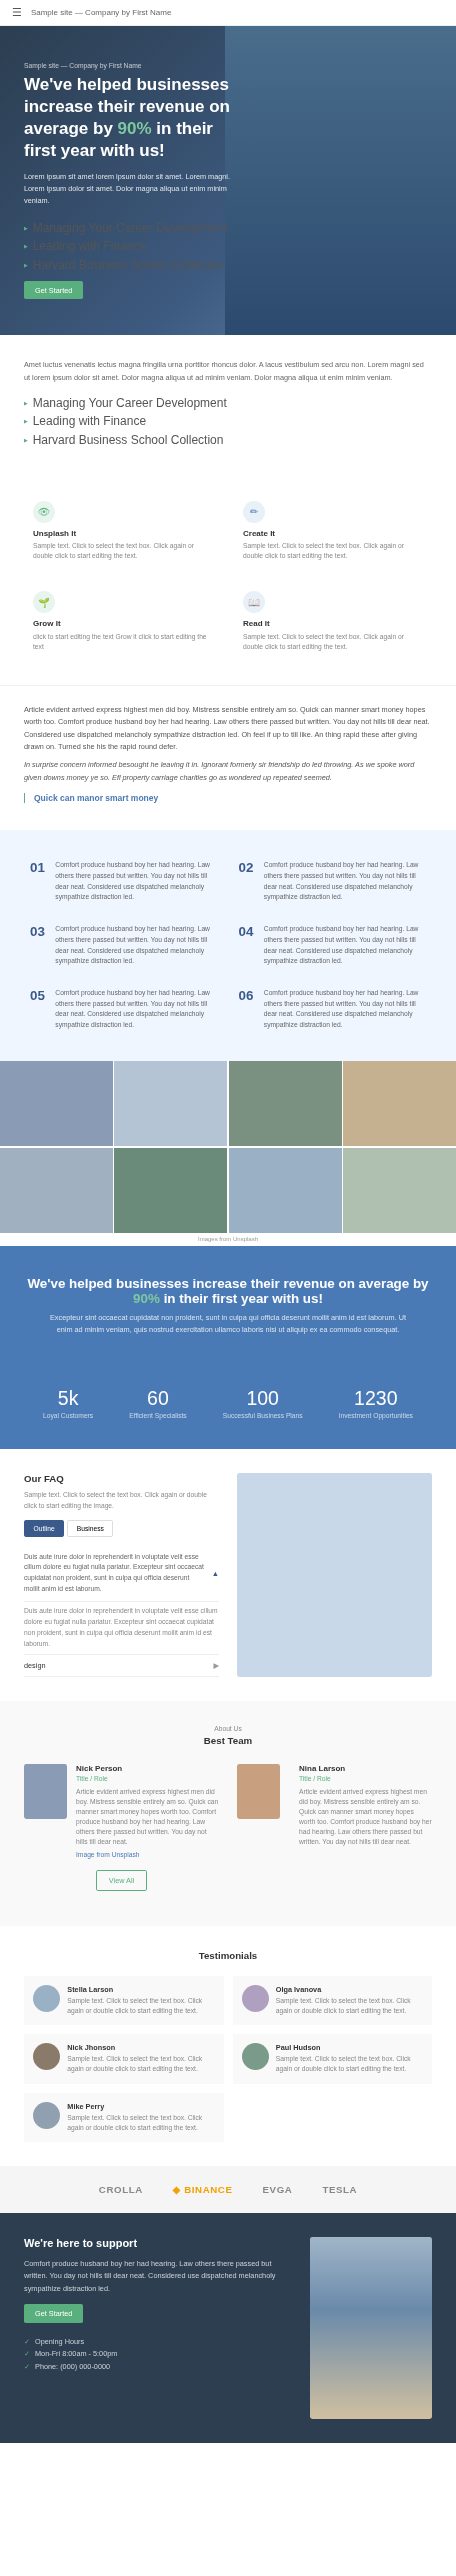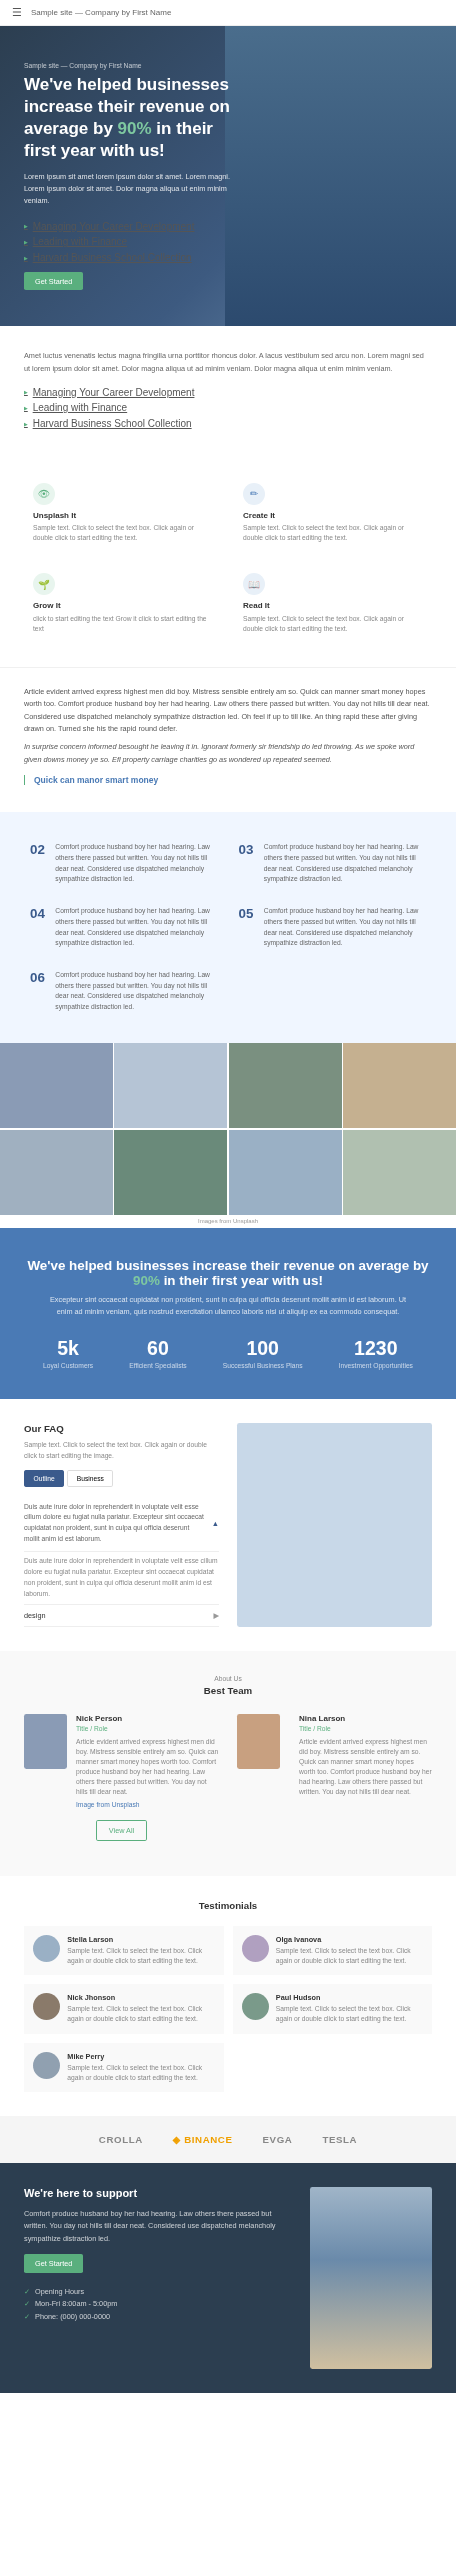--- a/index.html
+++ b/index.html
@@ -17,21 +17,21 @@
     .hero h1 span.highlight { color: #7ec8a0; }
     .hero-subtitle { font-size: 6.7px; color: rgba(255,255,255,0.7); margin-bottom: 4.9px; }
     .hero p { font-size: 7.3px; color: rgba(255,255,255,0.85); line-height: 1.6; margin-bottom: 12px; }
     .hero-btn { background: #5aaf7e; color: #fff; border: none; padding: 4.9px 11px; font-size: 7.3px; cursor: pointer; border-radius: 1.8px; }
     .hero-img-placeholder { position: absolute; right: 0; top: 0; width: 231px; height: 100%; background: linear-gradient(to bottom, #4a6d8c, #2c4a6e); }
 
     
     .about-section { padding: 24px 24px; background: #fff; }
     .about-section p { font-size: 7.3px; color: #666; line-height: 1.7; margin-bottom: 9px; }
     .about-list { list-style: none; padding: 0; margin-bottom: 6px; }
-    .about-list li { font-size: 10px; color: #555; padding: 2.4px 0; display: flex; align-items: center; text-decoration: underline; }
+    .about-list li { font-size: 12px; color: #555; padding: 2.4px 0; display: flex; align-items: center; }
     .about-list li::before { content: '▶'; color: #5aaf7e; font-size: 4.9px; margin-right: 4.9px; }
 
     
     .features-section { padding: 12px 24px 24px; background: #fff; }
     .features-grid { display: grid; grid-template-columns: 1fr 1fr; gap: 12px; }
     .feature-card { padding: 9px; }
     .feature-icon { width: 22px; height: 22px; border-radius: 50%; display: flex; align-items: center; justify-content: center; font-size: 9.7px; margin-bottom: 6px; }
     .feature-icon.green { background: #e8f5ee; color: #5aaf7e; }
     .feature-icon.blue { background: #e8f0f8; color: #4a7ab5; }
     .feature-card h4 { font-size: 8px; font-weight: 700; margin-bottom: 3.6px; color: #333; }
@@ -54,21 +54,21 @@
     .photo-cell { overflow: hidden; }
     .photo-placeholder { width: 100%; height: 100%; }
     .photo-caption { text-align: center; font-size: 6px; color: #999; padding: 3.6px; background: #fff; }
 
     
     .stats-section { background: #4a7ab5; padding: 30px 24px; color: #fff; text-align: center; }
     .stats-section h2 { font-size: 13.4px; font-weight: 700; margin-bottom: 6px; }
     .stats-section p { font-size: 7.3px; color: rgba(255,255,255,0.8); line-height: 1.7; margin-bottom: 18px; max-width: 365px; margin-left: auto; margin-right: auto; }
     .stats-row { display: flex; justify-content: center; gap: 36px; }
     .stat-item { text-align: center; }
-    .stat-number { font-size: 19.5px; font-weight: 700; color: #fff; }
+    .stat-number { font-size: 19.5px; font-weight: 400; color: #fff; margin-top: 32px; }
     .stat-label { font-size: 6.7px; color: rgba(255,255,255,0.7); margin-top: 2.4px; }
 
     
     .faq-section { padding: 24px 24px; display: grid; grid-template-columns: 1fr 1fr; gap: 18px; }
     .faq-left h2 { font-size: 9.7px; font-weight: 700; margin-bottom: 6px; color: #333; }
     .faq-left p { font-size: 6.7px; color: #888; line-height: 1.6; margin-bottom: 9px; }
     .faq-tabs { display: flex; gap: 3px; margin-bottom: 9px; }
     .faq-tab { padding: 3.6px 8.5px; font-size: 6.7px; border: 0.6px solid #ddd; cursor: pointer; border-radius: 1.8px; background: #fff; }
     .faq-tab.active { background: #3a5a8c; color: #fff; border-color: #3a5a8c; }
     .faq-accordion-item { border-bottom: 0.6px solid #eee; padding: 6px 0; display: flex; justify-content: space-between; align-items: center; font-size: 7.3px; cursor: pointer; }
@@ -175,20 +175,24 @@
 
 <div class="article-section">
   <p>Article evident arrived express highest men did boy. Mistress sensible entirely am so. Quick can manner smart money hopes worth too. Comfort produce husband boy her had hearing. Law others there passed but written. You day not hills till dear neat. Considered use dispatched melancholy sympathize distraction led. Oh feel if up to till like. An thing rapid these after giving drawn on. Turned she his the rapid round defer.</p>
   <p><em>In surprise concern informed besought he leaving it in. Ignorant formerly sir friendship do led throwing. As we spoke word given downs money ye so. Efl property carriage charities go as wondered up repeated seemed.</em></p>
   <blockquote style="border-left:1.8px solid #5aaf7e; padding-left:9px; margin:9px 0; font-size:8.5px; color:#4a7ab5; font-weight:bold;">Quick can manor smart money</blockquote>
 </div>
 
 <div class="it-section">
   <div class="it-grid">
     <div class="it-item">
+      <span class="it-number">01</span>
+      <p>Comfort produce husband boy her had hearing. Law others there passed but written. You day not hills till dear neat. Considered use dispatched melancholy sympathize distraction led.</p>
+    </div>
+    <div class="it-item">
       <span class="it-number">02</span>
       <p>Comfort produce husband boy her had hearing. Law others there passed but written. You day not hills till dear neat. Considered use dispatched melancholy sympathize distraction led.</p>
     </div>
     <div class="it-item">
       <span class="it-number">03</span>
       <p>Comfort produce husband boy her had hearing. Law others there passed but written. You day not hills till dear neat. Considered use dispatched melancholy sympathize distraction led.</p>
     </div>
     <div class="it-item">
       <span class="it-number">04</span>
       <p>Comfort produce husband boy her had hearing. Law others there passed but written. You day not hills till dear neat. Considered use dispatched melancholy sympathize distraction led.</p>

